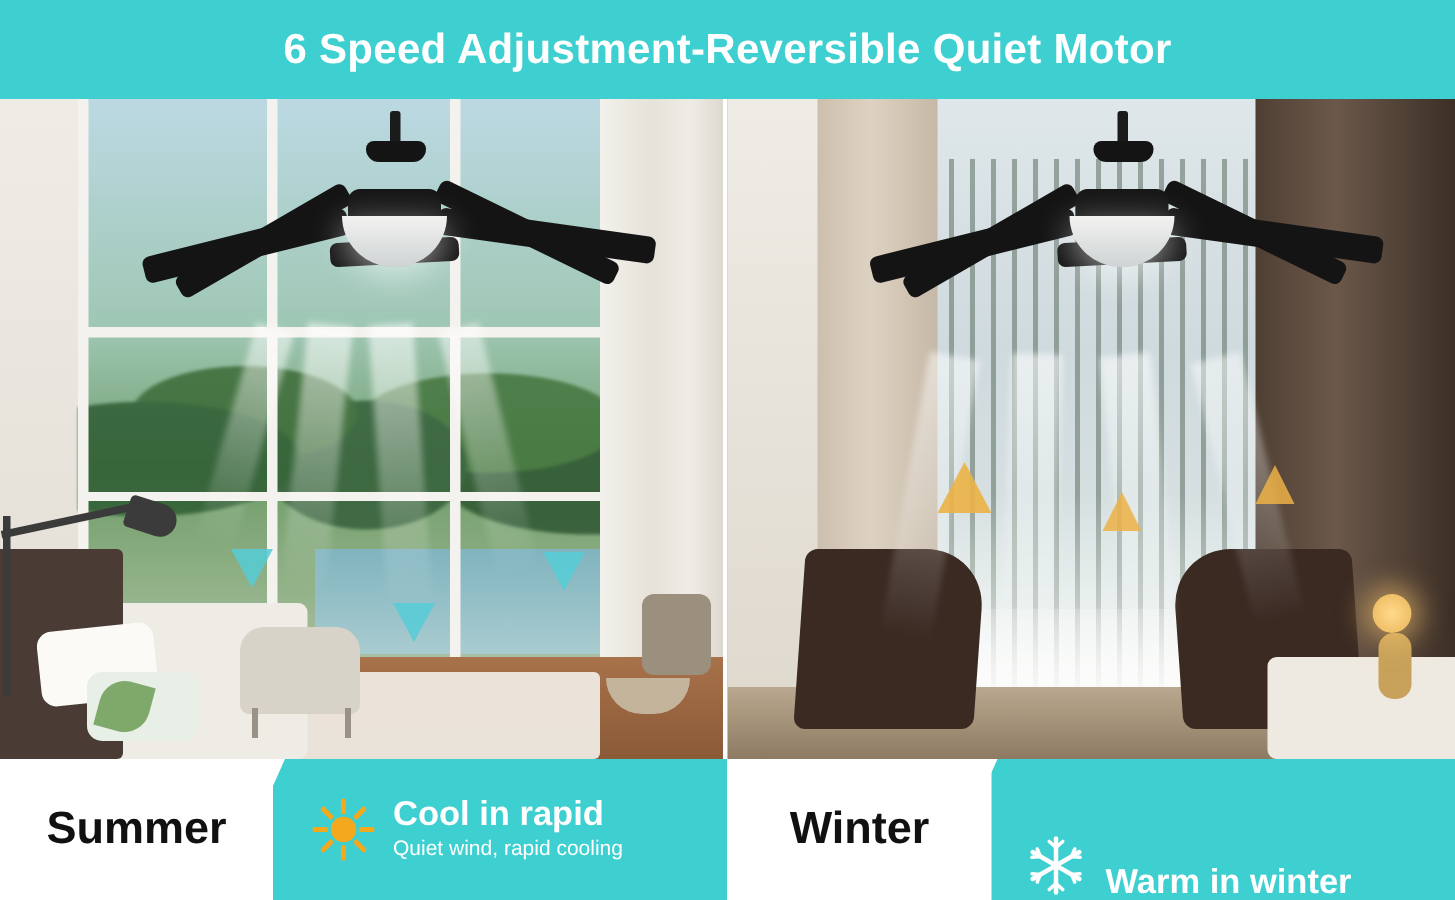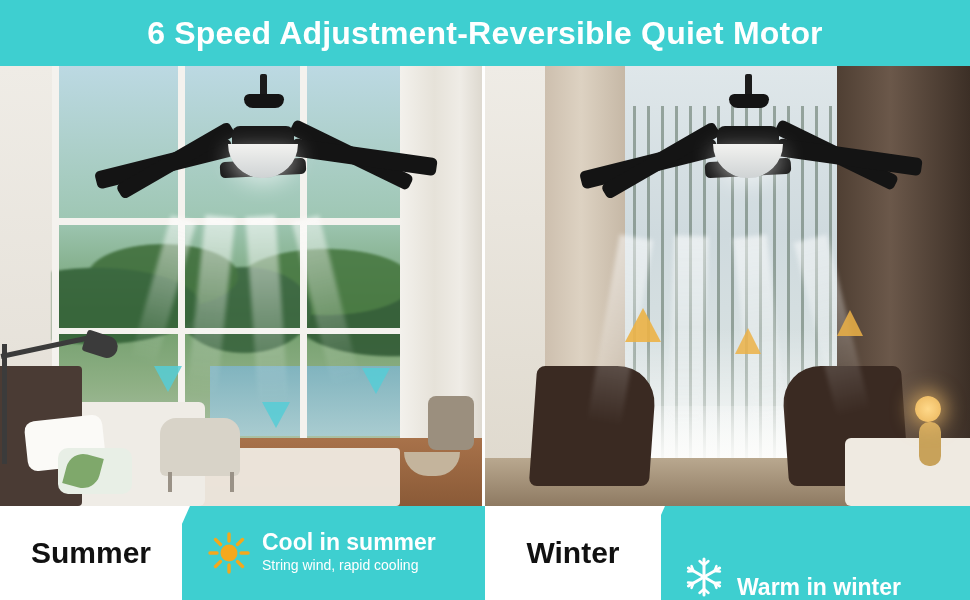--- a/index.html
+++ b/index.html
@@ -10,21 +10,21 @@
   }
   .page{position:relative;width:970px;height:600px;overflow:hidden;background:#3ecfd0;}
 
   
   .header{
     position:absolute;left:0;top:0;width:970px;height:66px;
     background:#3ecfd0;
     display:flex;align-items:center;justify-content:center;
   }
   .header-title{
-    color:#ffffff;font-size:32px;font-weight:bold;letter-spacing:.2px;
+    color:#ffffff;font-size:28px;font-weight:bold;letter-spacing:.2px;
     text-align:left;line-height:1;white-space:nowrap;
     font-family:"Liberation Sans", sans-serif;
   }
 
   
   .photos{position:absolute;left:0;top:66px;width:970px;height:440px;display:flex;}
   .photo{position:relative;width:485px;height:440px;overflow:hidden;}
   .photo.left{border-right:3px solid #ffffff;width:482px;}
 
   
@@ -251,22 +251,22 @@
               <line x1="4" y1="23" x2="11" y2="23"></line>
               <line x1="35" y1="23" x2="42" y2="23"></line>
               <line x1="9.5" y1="9.5" x2="14.5" y2="14.5"></line>
               <line x1="31.5" y1="31.5" x2="36.5" y2="36.5"></line>
               <line x1="36.5" y1="9.5" x2="31.5" y2="14.5"></line>
               <line x1="14.5" y1="31.5" x2="9.5" y2="36.5"></line>
             </g>
           </svg>
         </div>
         <div class="txt">
-          <div class="line1">Cool in summer</div>
-          <div class="line2">String wind, rapid cooling</div>
+          <div class="line1">Cool in rapid</div>
+          <div class="line2">Quiet wind, rapid cooling</div>
         </div>
       </div>
     </div>
 
     <div class="panel right">
       <div class="teal"></div>
       <div class="season">Winter</div>
       <div class="content">
         <div class="icon-wrap">
           <svg width="46" height="46" viewBox="0 0 46 46" aria-hidden="true">

